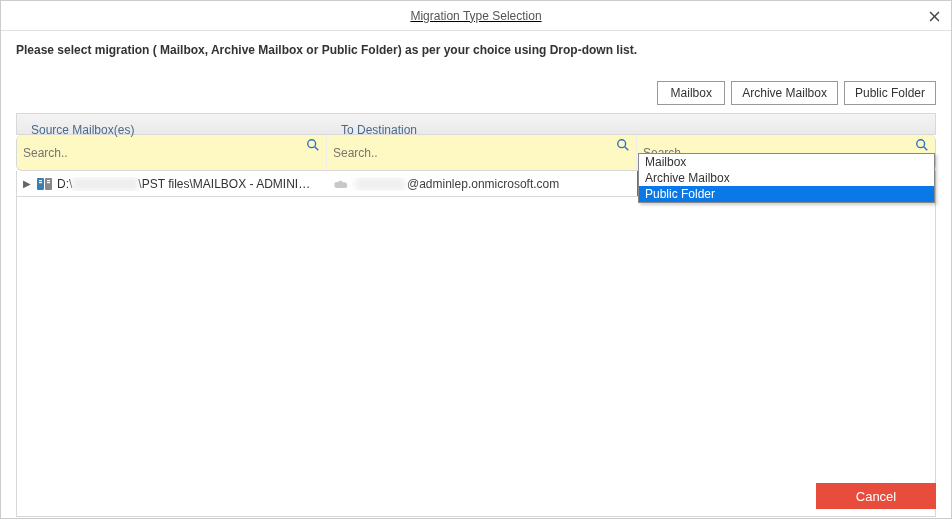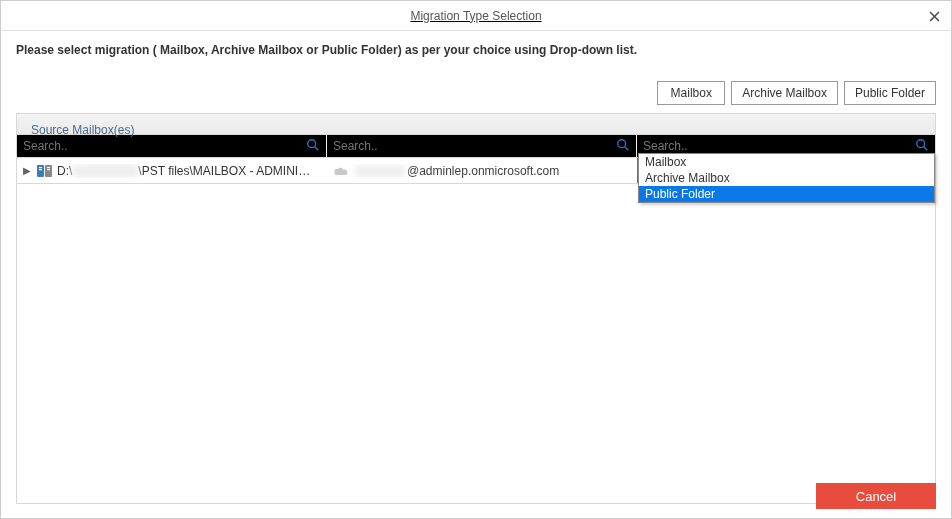--- a/index.html
+++ b/index.html
@@ -15,21 +15,21 @@
     
     .filter-row { display: flex; justify-content: flex-end; gap: 6px; margin-bottom: 8px; }
     .filter-btn { border: 1px solid #999; background: #fff; padding: 4px 10px; font-size: 12px; color: #333; min-width: 68px; text-align: center; cursor: pointer; height: 24px; line-height: 14px; }
     
     .columns-header { display: flex; background: linear-gradient(#f4f4f4, #eaeaea); border: 1px solid #d8d8d8; height: 22px; }
     .col { display: flex; align-items: center; padding-left: 14px; color: #4a6a8a; font-size: 12px; margin-top: 12px; }
     .col1 { width: 310px; }
     .col2 { width: 310px; }
     .col3 { flex: 1; }
     
-    .search-row { display: flex; border-left: 1px solid #d8d8d8; border-right: 1px solid #d8d8d8; border-bottom: 1px solid #d8d8d8; height: 23px; background: #000000; }
+    .search-row { display: flex; border-left: 1px solid #d8d8d8; border-right: 1px solid #d8d8d8; border-bottom: 1px solid #d8d8d8; height: 36px; background: #fef9c3; border-radius: 6px; }
     .search-cell { display: flex; align-items: center; border-right: 1px solid #eee; position: relative; }
     .search-cell:last-child { border-right: none; }
     .search-cell.c1 { width: 310px; }
     .search-cell.c2 { width: 310px; }
     .search-cell.c3 { flex: 1; }
     .search-input { border: none; outline: none; font-size: 12px; color: #888; padding-left: 6px; width: calc(100% - 24px); background: transparent; }
     .search-icon { position: absolute; right: 6px; top: 3px; color: #2a74c3; cursor: pointer; }
     .search-icon svg { width: 14px; height: 14px; }
     
     .data-row { display: flex; border-left: 1px solid #d8d8d8; border-right: 1px solid #d8d8d8; border-bottom: 1px solid #d8d8d8; height: 26px; background: #fff; align-items: center; position: relative; }
@@ -77,20 +77,21 @@
   <div class="instruction">Please select migration ( Mailbox, Archive Mailbox or Public Folder) as per your choice using Drop-down list.</div>
 
   <div class="filter-row">
     <button class="filter-btn">Mailbox</button>
     <button class="filter-btn">Archive Mailbox</button>
     <button class="filter-btn">Public Folder</button>
   </div>
 
   <div class="columns-header">
     <div class="col col1">Source Mailbox(es)</div>
+    <div class="col col3">To Destination</div>
   </div>
 
   <div class="search-row">
     <div class="search-cell c1">
       <input class="search-input" placeholder="Search.." style="">
       <span class="search-icon"><svg viewBox="0 0 16 16">
             <circle cx="6.5" cy="6.5" r="4.5" fill="none" stroke="#2a74c3" stroke-width="1.6"></circle>
             <line x1="10" y1="10" x2="14" y2="14" stroke="#2a74c3" stroke-width="1.6"></line>
           </svg></span>
     </div>

